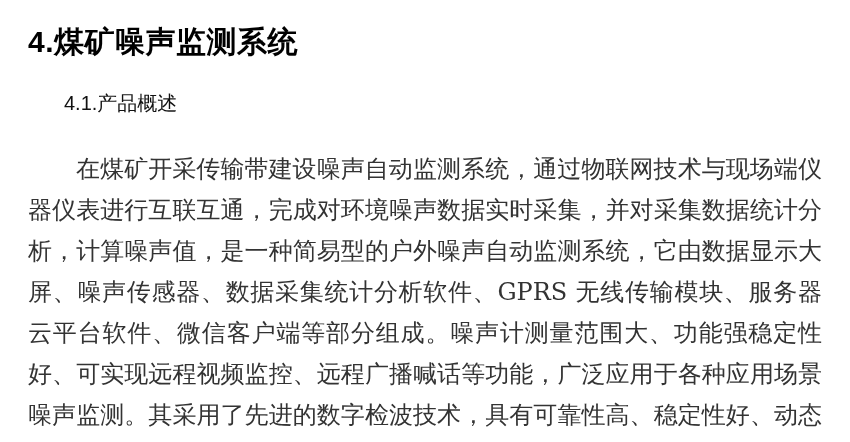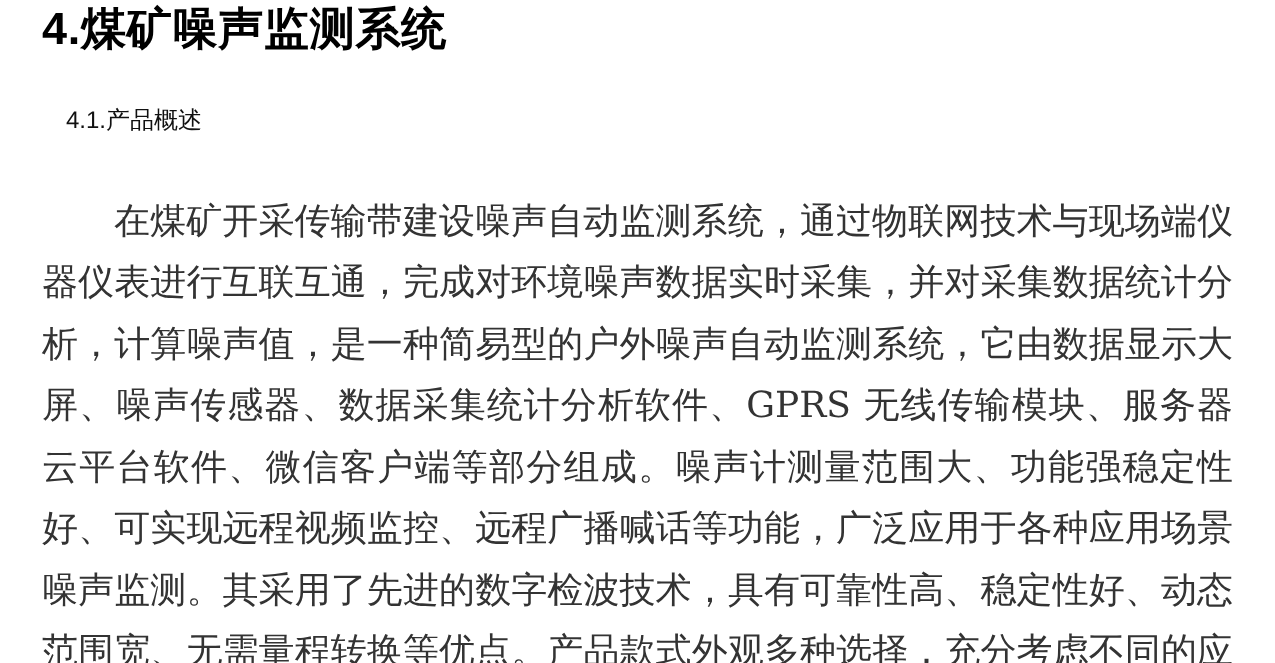--- a/index.html
+++ b/index.html
@@ -13,33 +13,33 @@
     overflow: hidden;
   }
   .page {
     box-sizing: border-box;
     width: 850px;
     height: 442px;
     padding: 0 28px;
     background: #ffffff;
   }
   .h1 {
-    margin: 2px 0 0 0;
+    margin: 24px 0 0 0;
     font-family: "Liberation Sans", "DejaVu Sans", sans-serif;
     font-weight: bold;
     font-size: 30px;
     line-height: 36px;
     color: #000000;
     letter-spacing: 0.5px;
   }
   .h2 {
-    margin: 28px 0 0 16px;
+    margin: 28px 0 0 36px;
     font-family: "Liberation Sans", "DejaVu Sans", sans-serif;
     font-weight: normal;
-    font-size: 16px;
+    font-size: 20px;
     line-height: 30px;
     color: #111111;
   }
   .body-text {
     margin: 31px 0 0 0;
     font-family: "DejaVu Serif", "Liberation Serif", serif;
     font-size: 24px;
     line-height: 41px;
     color: #333333;
     text-align: justify;

